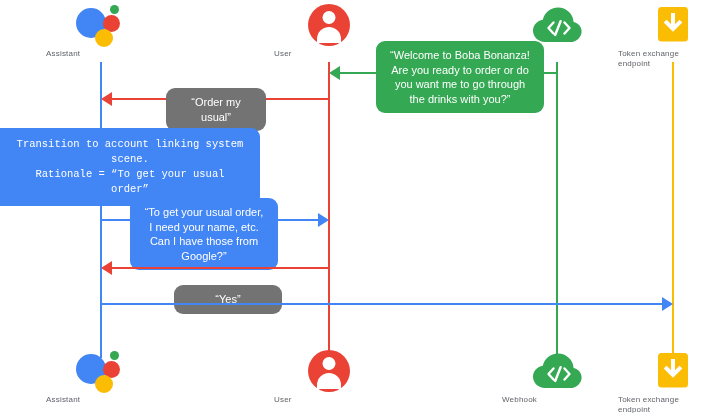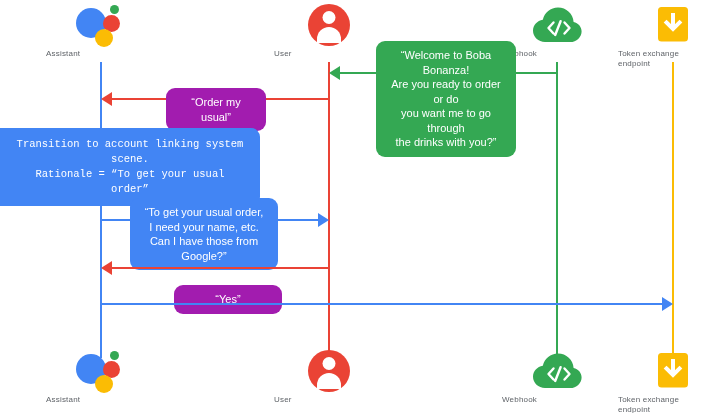--- a/index.html
+++ b/index.html
@@ -44,21 +44,21 @@
   .arrow-left{border-top:7px solid transparent;border-bottom:7px solid transparent;}
   .arrow-right{border-top:7px solid transparent;border-bottom:7px solid transparent;}
 
   
   .bubble{position:absolute;border-radius:9px;color:#fff;text-align:center;
           box-sizing:border-box;}
   .bubble-text{white-space:pre-line;}
   .bubble.chat{font-size:11px;line-height:14.5px;padding:7px 12px;}
   .bubble.note{font-family:"Liberation Mono",monospace;
                font-size:10.5px;line-height:15px;padding:9px 14px;}
-  .bubble.red{background:#a21caf;}
+  .bubble.red{background:#737373;}
   .bubble.green{background:#34A853;}
   .bubble.blue{background:#4285F4;}
 </style>
 </head>
 <body>
 
 <div class="diagram">
 
   <div class="lifeline" style="left:100px;top:62px;height:296px;background:#4285F4;"></div>
   <div class="lifeline" style="left:328px;top:62px;height:296px;background:#EA4335;"></div>
@@ -100,21 +100,21 @@
         <path d="M20 11v12M13.5 18.5L20 25l6.5-6.5" stroke="#fff" stroke-width="4" fill="none" stroke-linecap="square" stroke-linejoin="miter"></path>
         <rect x="12" y="28.5" width="16" height="3" fill="#FBBC04"></rect>
       </svg>
     </div>
     <div class="actor-label">Token exchange
 endpoint</div>
   </div>
 
   <div class="hline" style="left:337px;top:72px;width:220px;background:#34A853;"></div>
   <div class="arrowhead arrow-left" style="left:329px;top:66px;border-right:11px solid #34A853;"></div>
-  <div class="bubble green chat" style="left:376px;top:41px;width:140px;">
+  <div class="bubble green chat" style="left:376px;top:41px;width:168px;">
     <span class="bubble-text">“Welcome to Boba Bonanza!
 Are you ready to order or do
 you want me to go through
 the drinks with you?”</span>
   </div>
 
   <div class="hline" style="left:109px;top:98px;width:220px;background:#EA4335;"></div>
   <div class="arrowhead arrow-left" style="left:101px;top:92px;border-right:11px solid #EA4335;"></div>
   <div class="bubble red chat" style="left:166px;top:88px;width:100px;">
     <span class="bubble-text">“Order my usual”</span>

